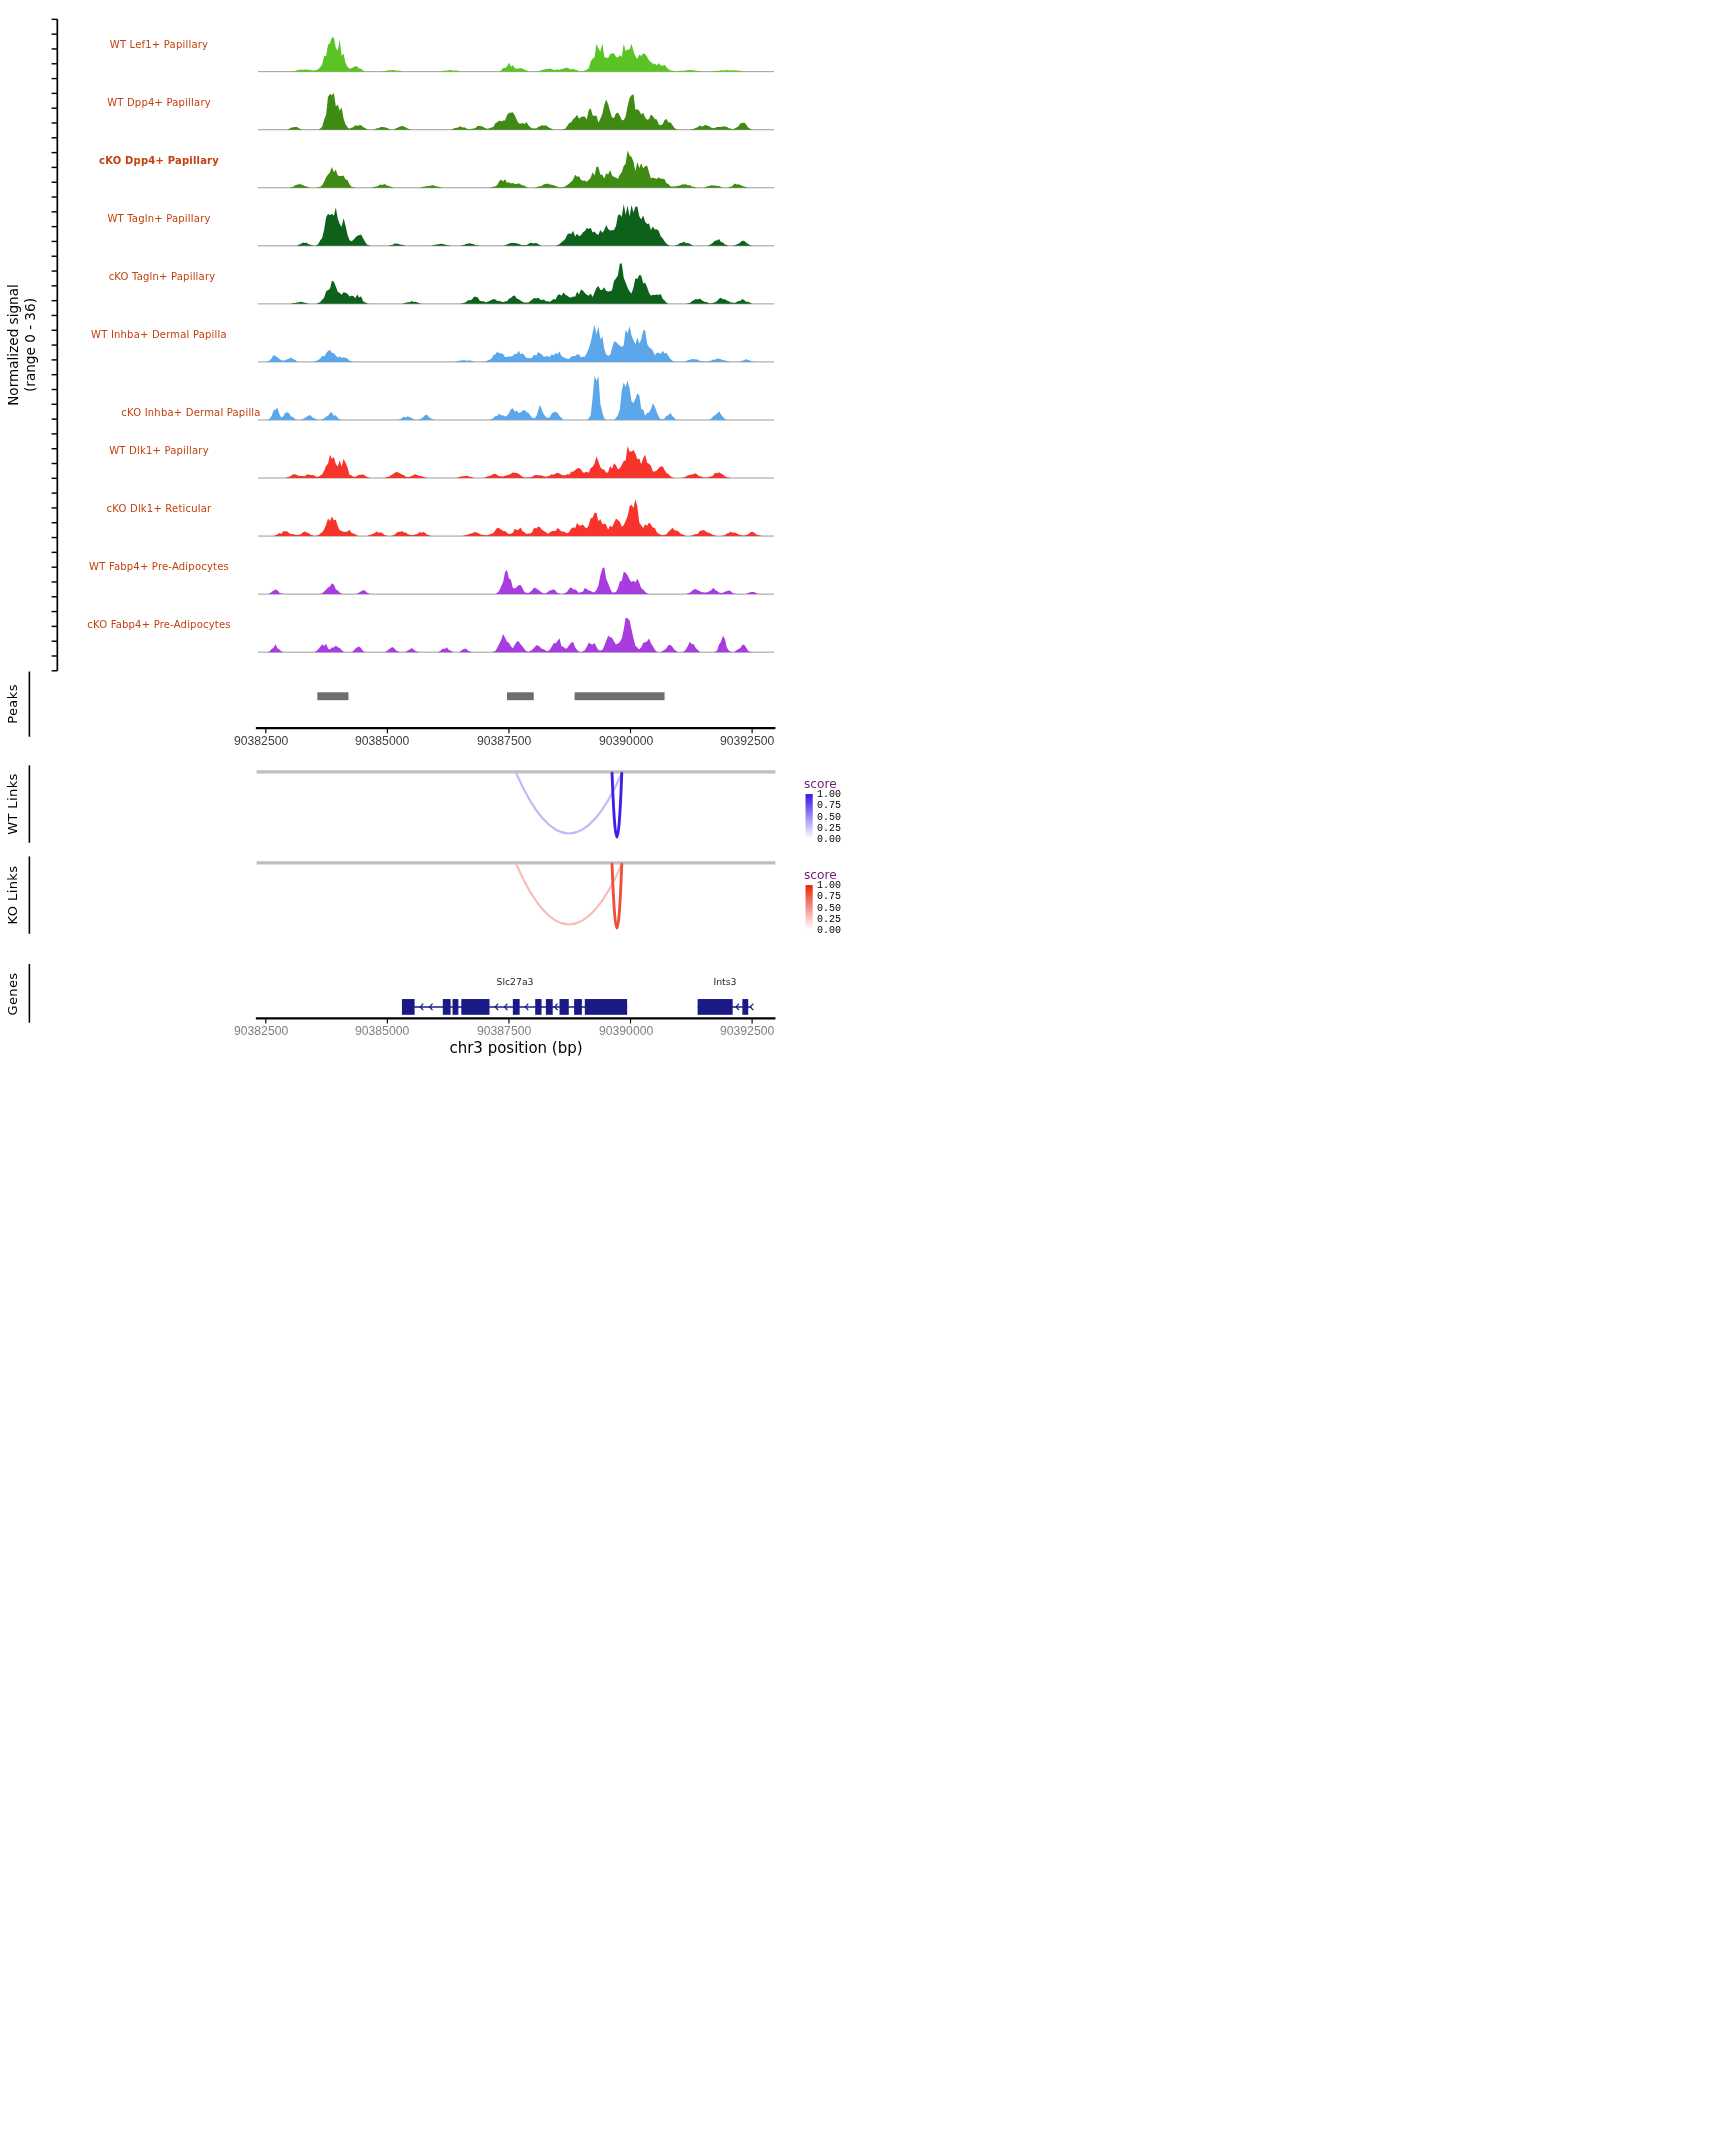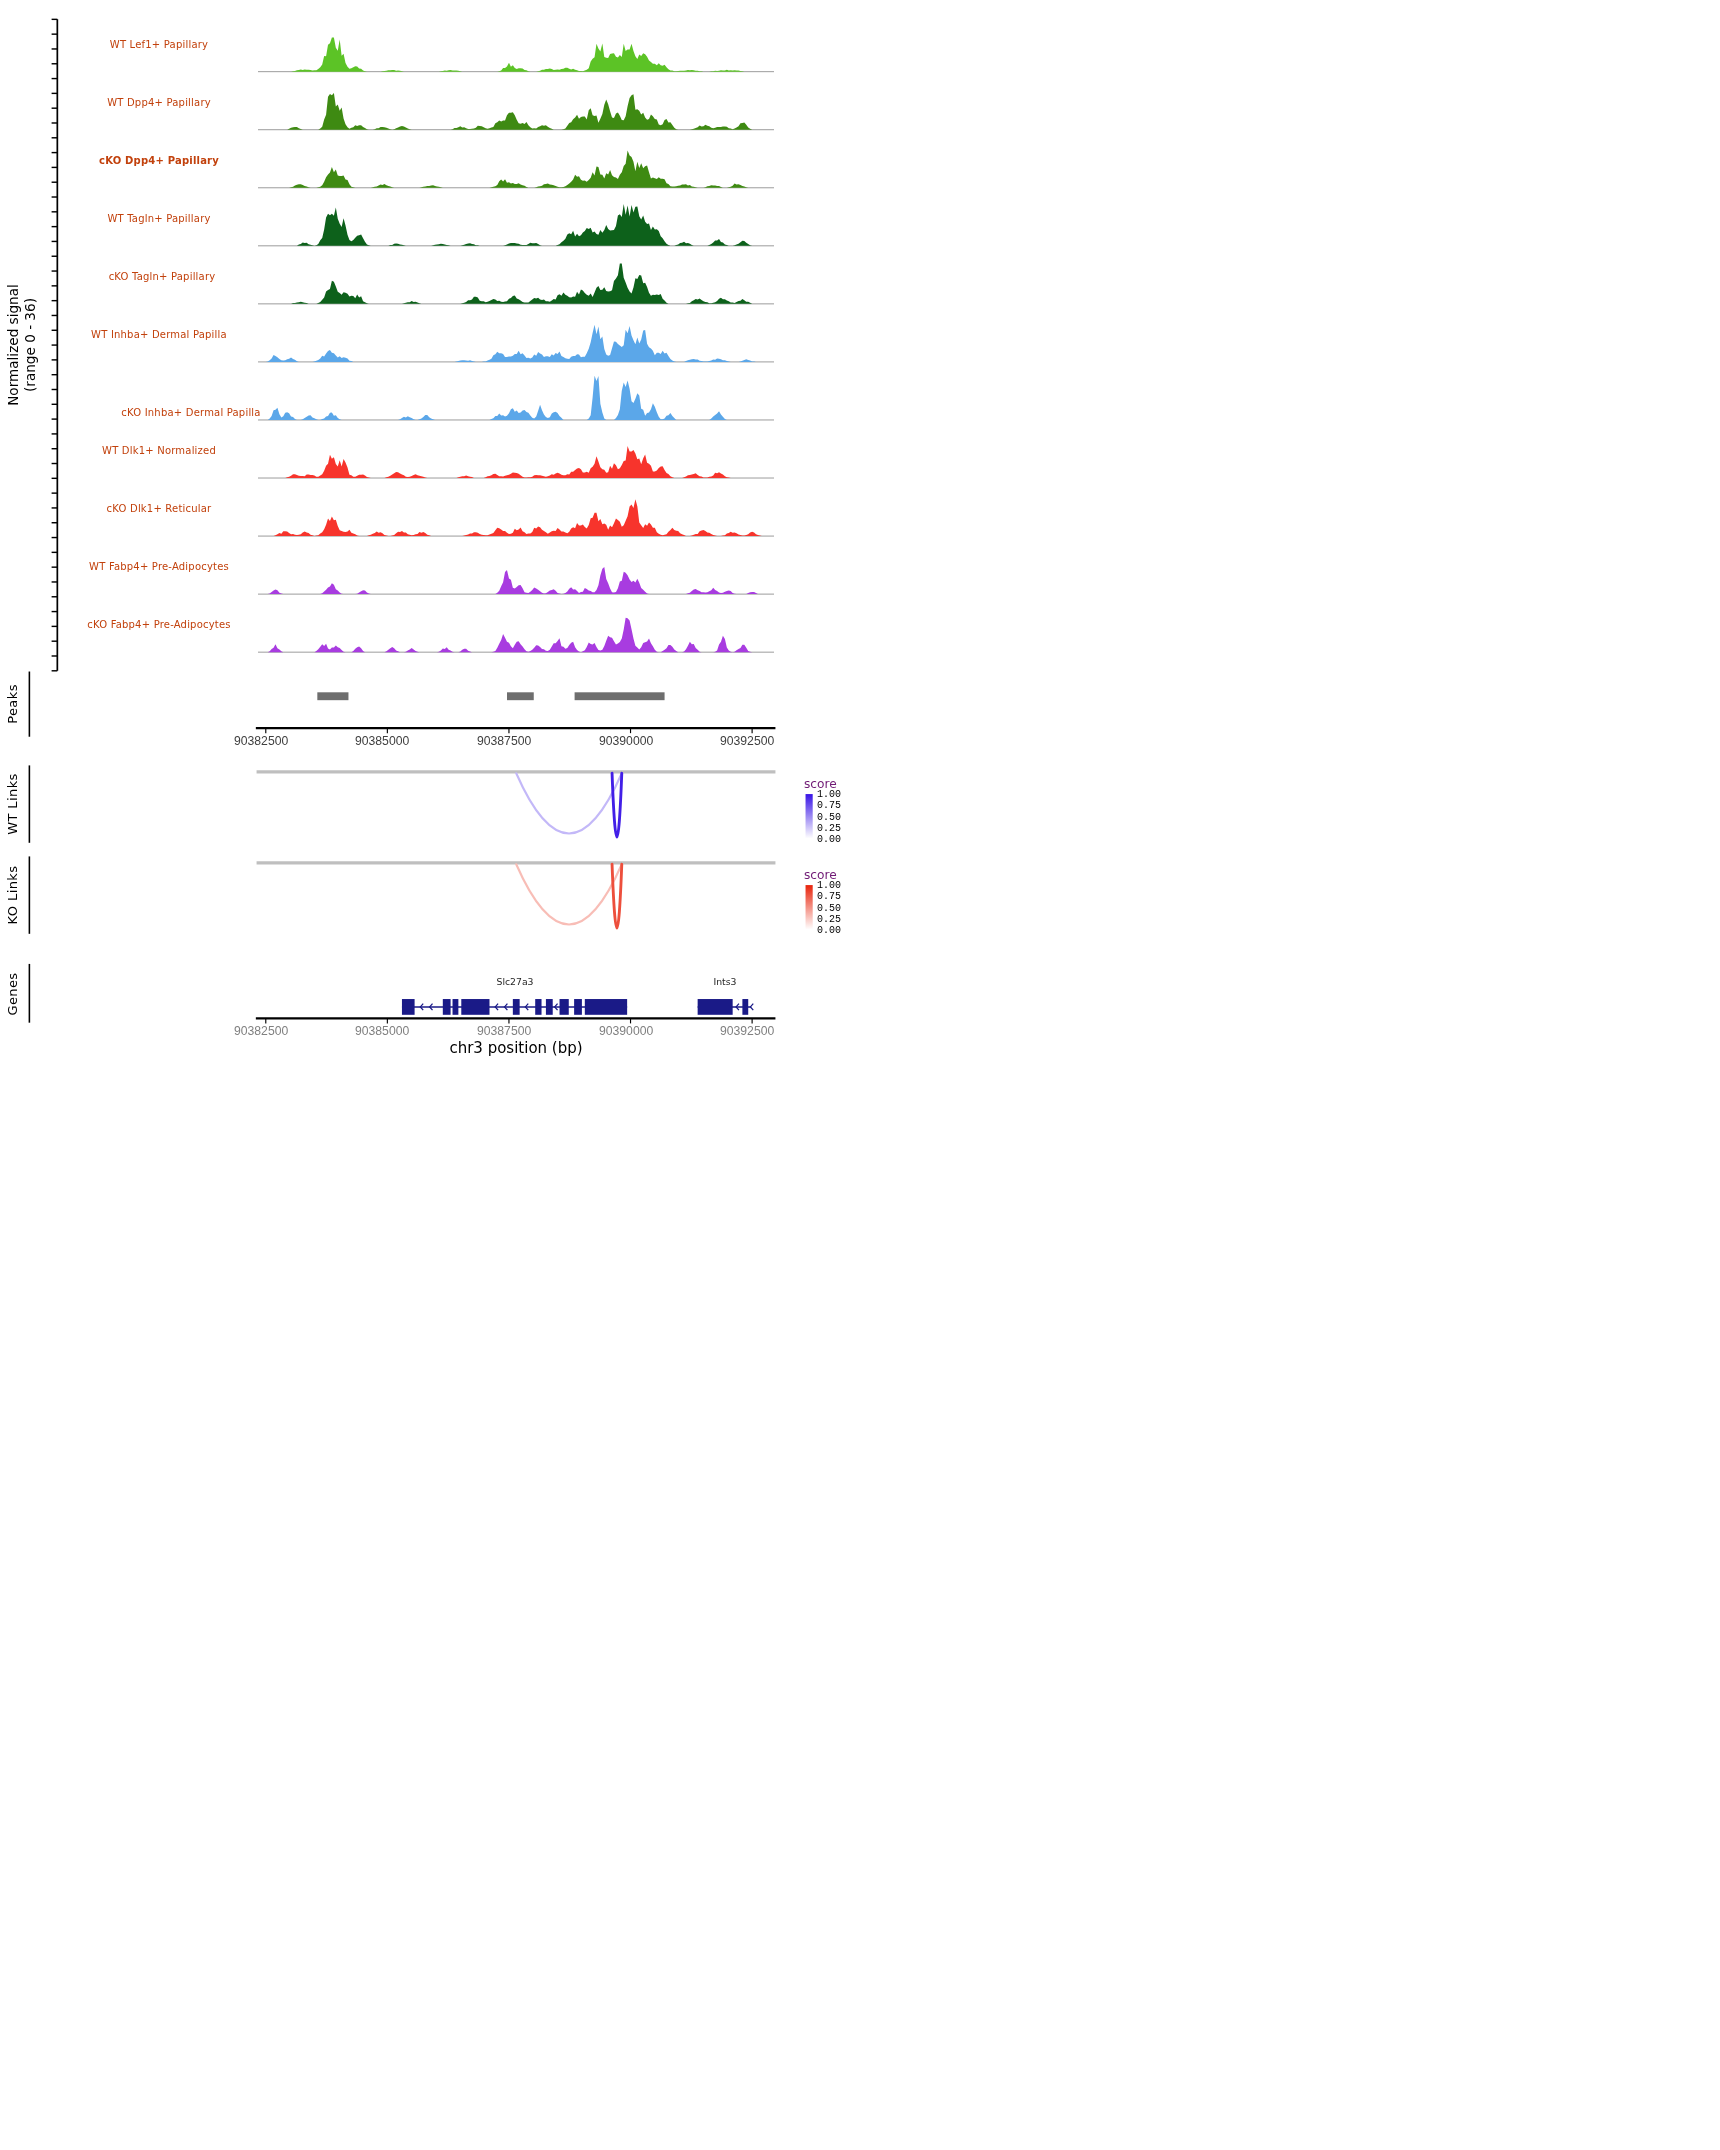--- a/index.html
+++ b/index.html
@@ -170,21 +170,21 @@
   <div class="abs score-title" style="left:804px;top:868px;">score</div>
 
   <div class="abs ctr xlab" style="left:516px;top:1048px;">chr3 position (bp)</div>
 <div class="abs ctr track-label" style="left: 159px; top: 44px;">WT Lef1+ Papillary</div>
     <div class="abs ctr track-label" style="left: 159px; top: 102px;">WT Dpp4+ Papillary</div>
     <div class="abs ctr track-label" style="left: 159px; top: 160px; font-weight: bold;">cKO Dpp4+ Papillary</div>
     <div class="abs ctr track-label" style="left: 159px; top: 218px;">WT Tagln+ Papillary</div>
     <div class="abs ctr track-label" style="left: 162px; top: 276px; text-align: right;">cKO Tagln+ Papillary</div>
     <div class="abs ctr track-label" style="left: 159px; top: 334px;">WT Inhba+ Dermal Papilla</div>
     <div class="abs ctr track-label" style="left: 159px; top: 412px; margin-left: 32px;">cKO Inhba+ Dermal Papilla</div>
-    <div class="abs ctr track-label" style="left: 159px; top: 450px;">WT Dlk1+ Normalized</div>
+    <div class="abs ctr track-label" style="left: 159px; top: 450px;">WT Dlk1+ Papillary</div>
     <div class="abs ctr track-label" style="left: 159px; top: 508px;">cKO Dlk1+ Reticular</div>
     <div class="abs ctr track-label" style="left: 159px; top: 566px;">WT Fabp4+ Pre-Adipocytes</div>
     <div class="abs ctr track-label" style="left: 159px; top: 624px;">cKO Fabp4+ Pre-Adipocytes</div>
     <div class="abs tick-label tick-top" style="left: 266px; top: 734px;">90382500</div>
     <div class="abs tick-label tick-top" style="left: 387px; top: 734px;">90385000</div>
     <div class="abs tick-label tick-top" style="left: 509px; top: 734px;">90387500</div>
     <div class="abs tick-label tick-top" style="left: 631px; top: 734px;">90390000</div>
     <div class="abs tick-label tick-top" style="left: 752px; top: 734px;">90392500</div>
     <div class="abs legend-tick" style="left: 817px; top: 789px;">1.00</div>
     <div class="abs legend-tick" style="left: 817px; top: 800px;">0.75</div>

